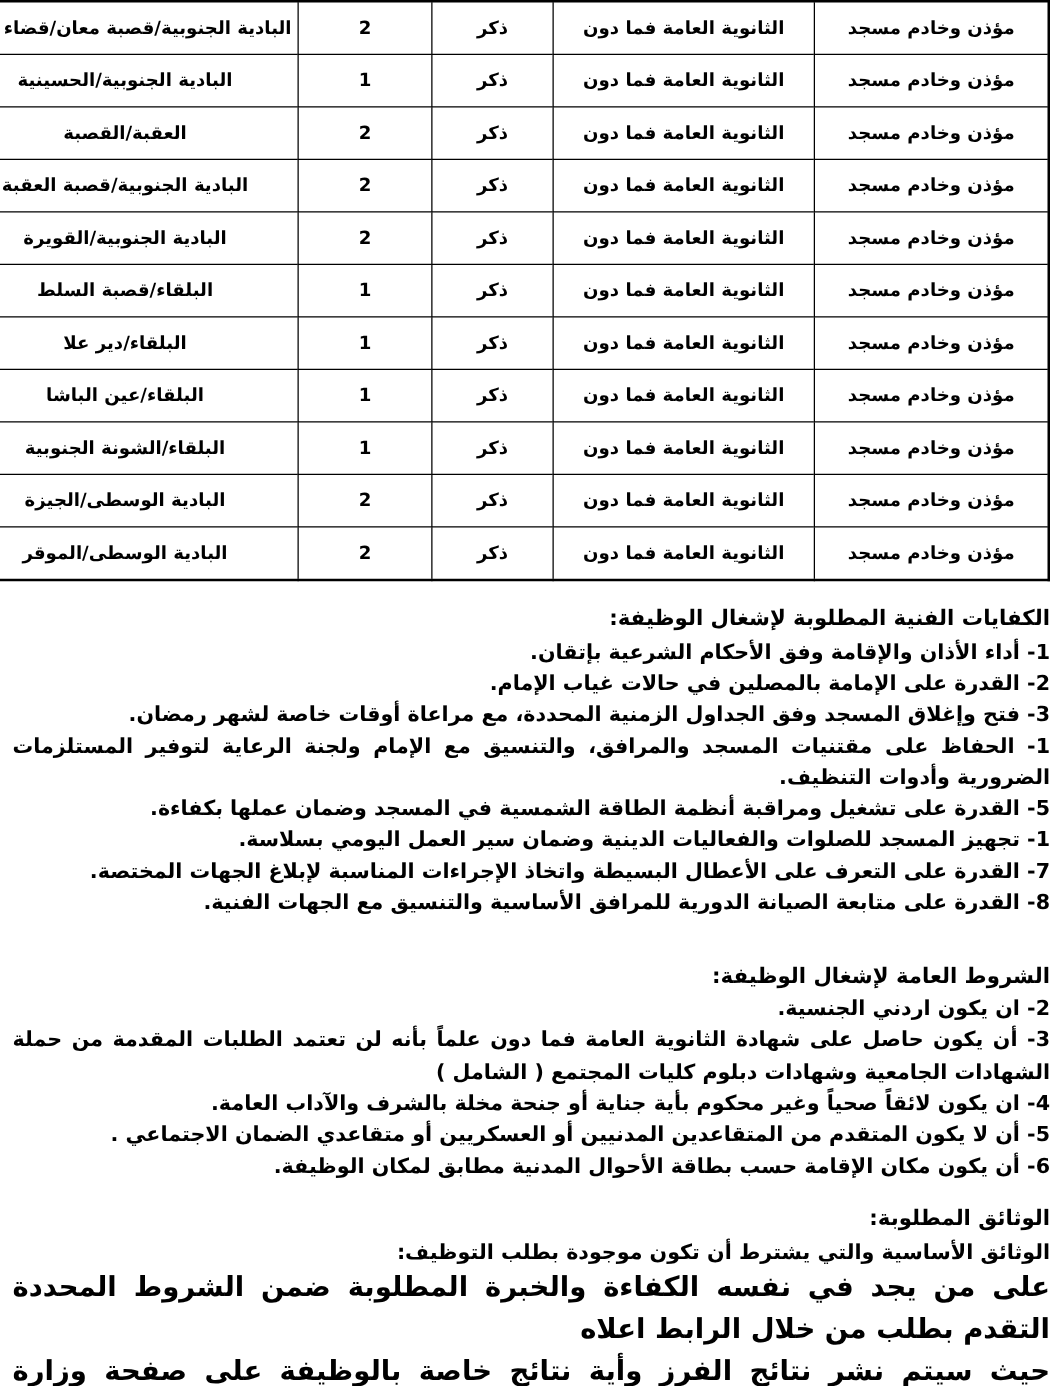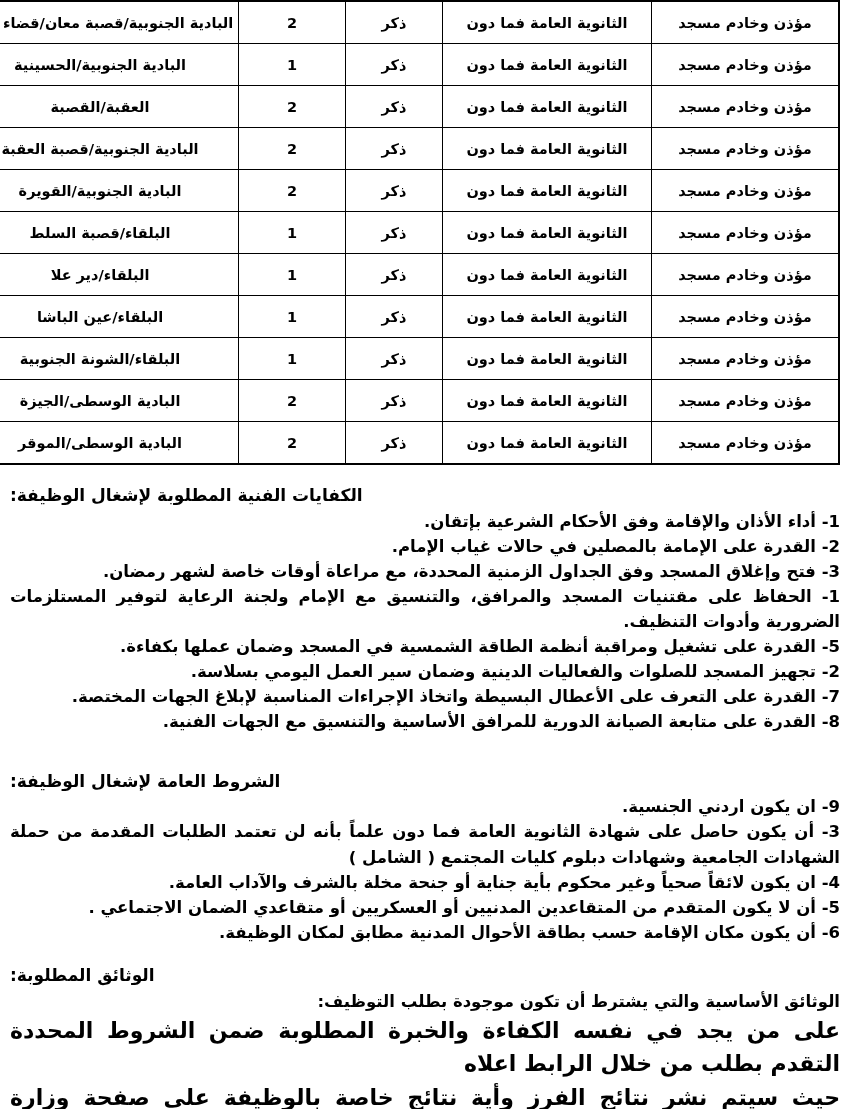--- a/index.html
+++ b/index.html
@@ -51,21 +51,21 @@
     font-size: 16.5px;
     font-weight: bold;
     line-height: 1.52;
     text-align: justify;
     text-justify: inter-word;
   }
   .sec-head {
     font-size: 17px;
     font-weight: bold;
     margin-top: 18px;
-    text-align: left;
+    text-align: right;
   }
   .num-line {
     font-size: 16.5px;
     font-weight: bold;
     text-align: justify;
     text-justify: inter-word;
   }
   .spacer {
     height: 16px;
   }
@@ -164,28 +164,28 @@
   </table>
 
   <div class="body-text">
 
     <div class="sec-head">الكفايات الفنية المطلوبة لإشغال الوظيفة:</div>
     <div class="num-line">1- أداء الأذان والإقامة وفق الأحكام الشرعية بإتقان.</div>
     <div class="num-line">2- القدرة على الإمامة بالمصلين في حالات غياب الإمام.</div>
     <div class="num-line">3- فتح وإغلاق المسجد وفق الجداول الزمنية المحددة، مع مراعاة أوقات خاصة لشهر رمضان.</div>
     <div class="num-line">1- الحفاظ على مقتنيات المسجد والمرافق، والتنسيق مع الإمام ولجنة الرعاية لتوفير المستلزمات الضرورية وأدوات التنظيف.</div>
     <div class="num-line">5- القدرة على تشغيل ومراقبة أنظمة الطاقة الشمسية في المسجد وضمان عملها بكفاءة.</div>
-    <div class="num-line">2- تجهيز المسجد للصلوات والفعاليات الدينية  وضمان سير العمل اليومي بسلاسة.</div>
+    <div class="num-line">1- تجهيز المسجد للصلوات والفعاليات الدينية  وضمان سير العمل اليومي بسلاسة.</div>
     <div class="num-line">7- القدرة على التعرف على الأعطال البسيطة واتخاذ الإجراءات المناسبة لإبلاغ الجهات المختصة.</div>
     <div class="num-line">8- القدرة على متابعة الصيانة الدورية للمرافق الأساسية والتنسيق مع الجهات الفنية.</div>
 
     <div class="spacer"></div>
 
     <div class="sec-head">الشروط العامة لإشغال الوظيفة:</div>
-    <div class="num-line">9- ان يكون اردني الجنسية.</div>
+    <div class="num-line">2- ان يكون اردني الجنسية.</div>
     <div class="num-line">3- أن يكون حاصل على شهادة الثانوية العامة فما دون علماً بأنه لن تعتمد الطلبات المقدمة من حملة الشهادات الجامعية وشهادات دبلوم كليات المجتمع ( الشامل )</div>
     <div class="num-line">4- ان يكون لائقاً صحياً وغير محكوم بأية جناية أو جنحة مخلة بالشرف والآداب العامة.</div>
     <div class="num-line">5- أن لا يكون المتقدم من المتقاعدين المدنيين أو العسكريين أو متقاعدي الضمان الاجتماعي .</div>
     <div class="num-line">6- أن يكون مكان الإقامة حسب بطاقة الأحوال المدنية مطابق لمكان الوظيفة.</div>
 
     <div class="sec-head">الوثائق المطلوبة:</div>
     <div class="num-line">الوثائق الأساسية والتي يشترط أن تكون موجودة بطلب التوظيف:</div>
 
     <div class="tail-line">على من يجد في نفسه الكفاءة والخبرة المطلوبة ضمن الشروط المحددة التقدم بطلب من خلال الرابط اعلاه</div>
     <div class="tail-line">حيث سيتم نشر نتائج الفرز وأية نتائج خاصة بالوظيفة على صفحة وزارة الأوقاف علماً بأنه لن يتم النظر بأي</div>

